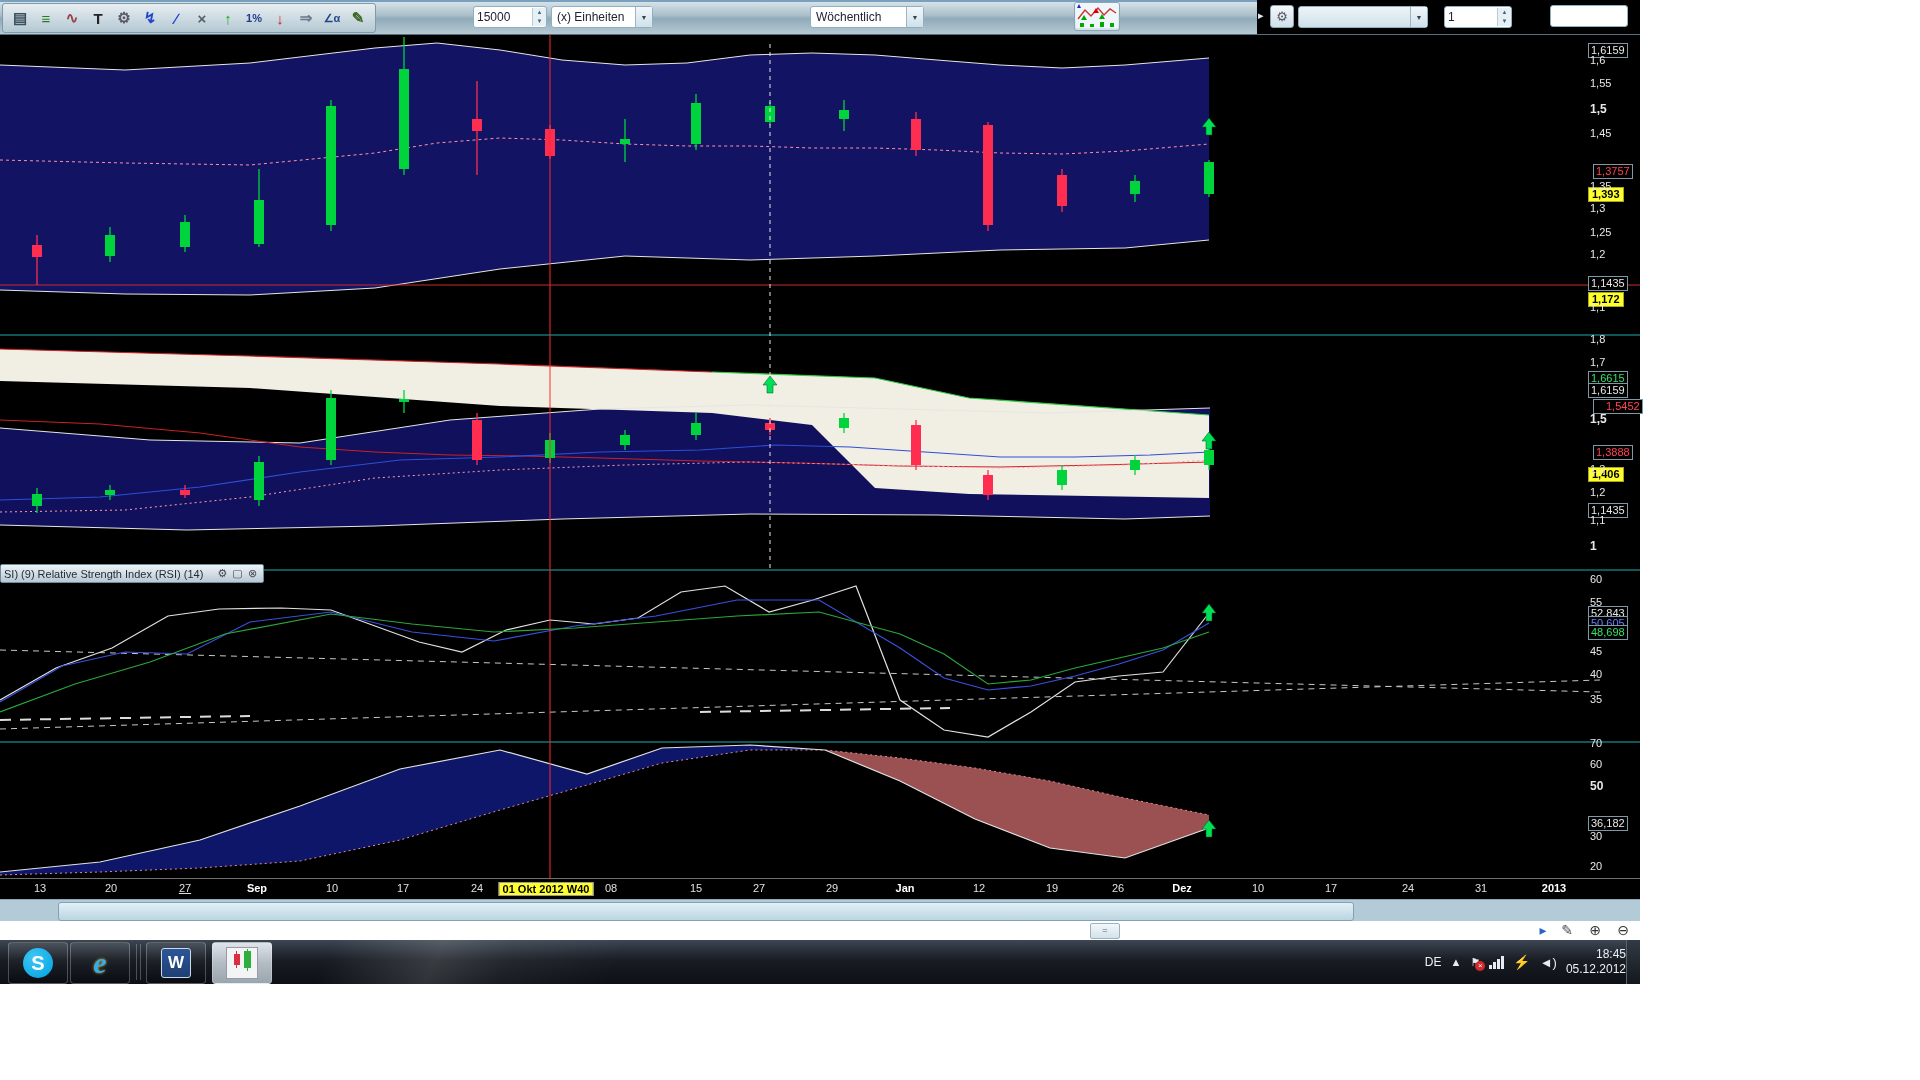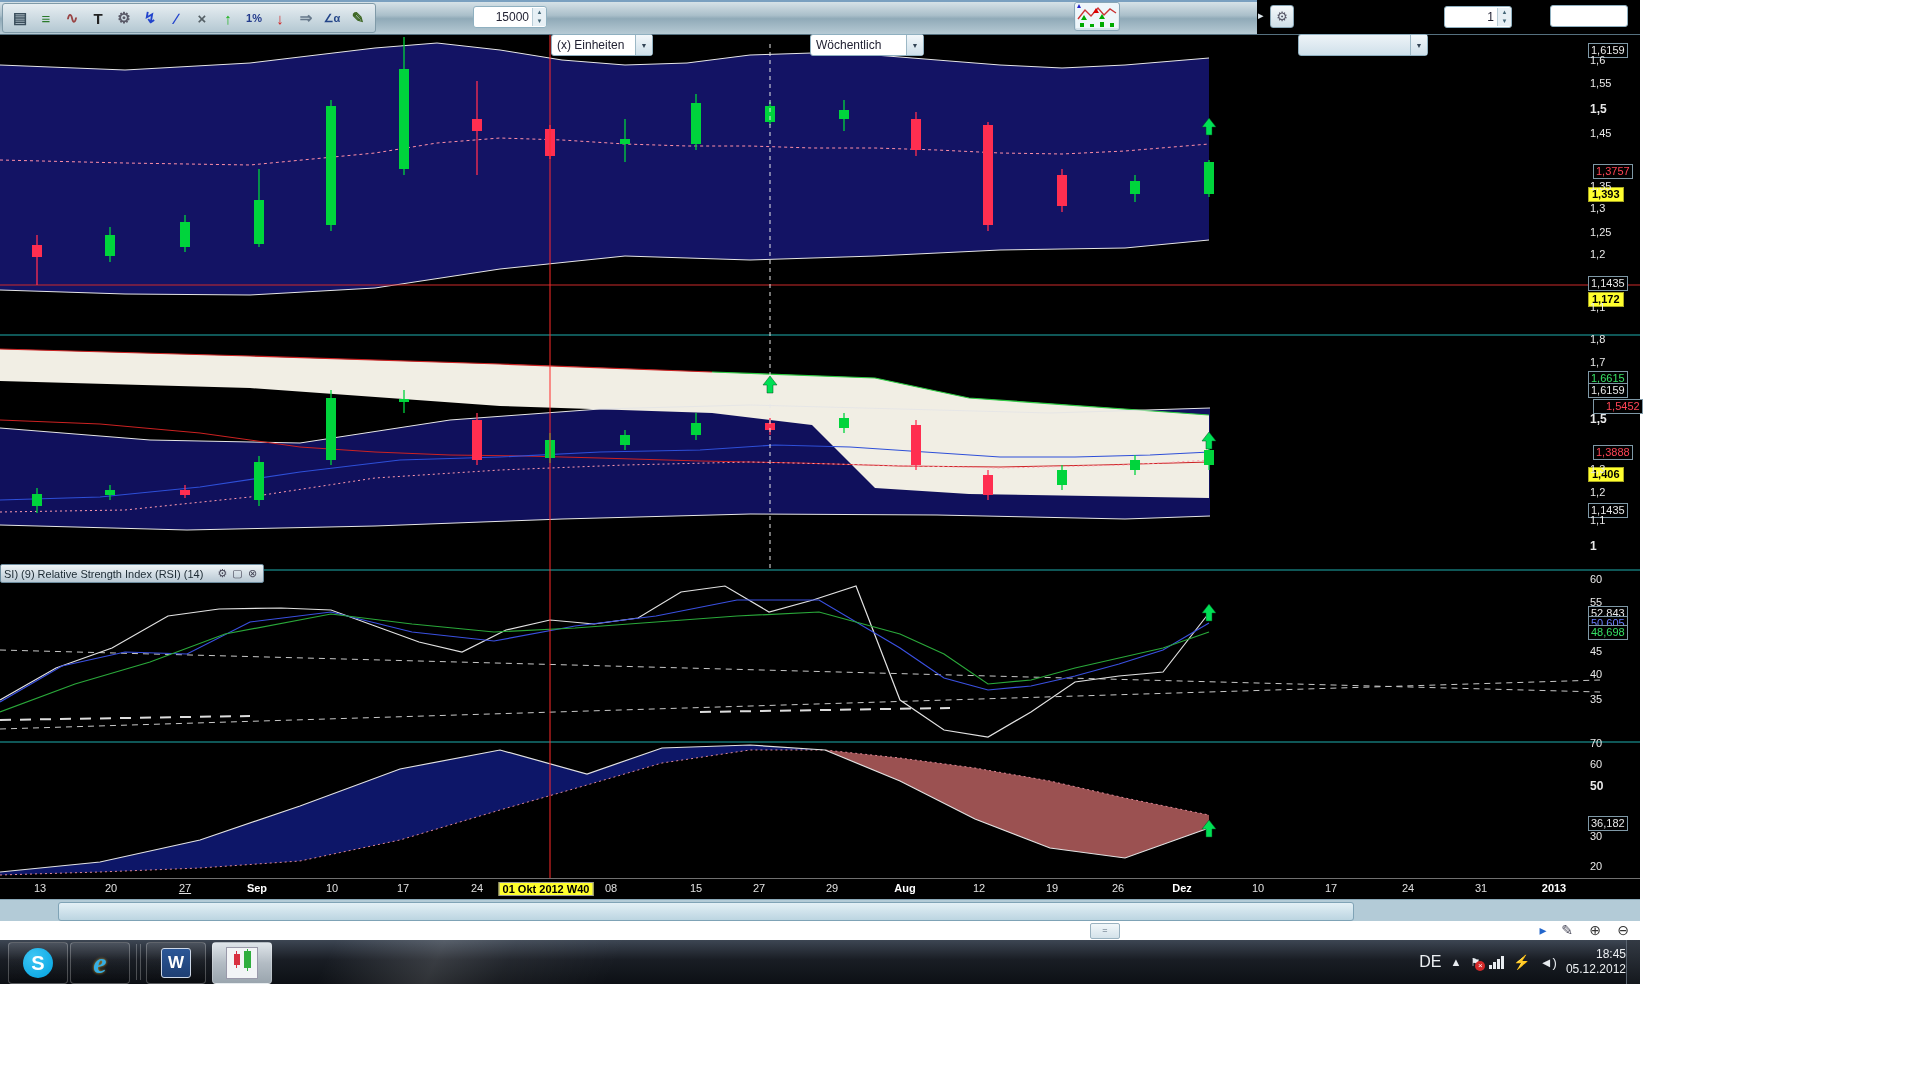--- a/index.html
+++ b/index.html
@@ -9,25 +9,25 @@
   #toolbar{position:absolute;left:0;top:0;width:1640px;height:34px;
     background:linear-gradient(#dde7ec,#aabfca 45%,#90aab8 55%,#b6cad4);border-bottom:1px solid #55707f;}
   #toolbar:before{content:"";position:absolute;left:0;top:0;width:100%;height:2px;background:#7aa0c0;}
   #toolbar-black{position:absolute;left:1257px;top:0;width:383px;height:34px;background:#000;}
   #tool-icons{position:absolute;left:2px;top:3px;height:28px;display:flex;align-items:center;
     padding:0 4px;background:linear-gradient(#e7eef2,#b4c8d2);border:1px solid #7f9aa8;border-radius:3px;}
   .ticon{width:24px;height:24px;margin:0 1px;display:flex;align-items:center;justify-content:center;
     font-size:15px;font-weight:bold;border-radius:2px;cursor:pointer;}
   .tspin{position:absolute;top:6px;height:20px;background:#fff;border:1px solid #8fb0c0;border-radius:3px;
     display:flex;align-items:center;font-size:12px;color:#223;}
-  .tspin .val{flex:1;text-align:right;padding:0 3px;}
+  .tspin .val{flex:1;padding:0 3px;}
   .spinbtns{width:13px;display:flex;flex-direction:column;border-left:1px solid #b9cdd7;}
   .spinbtns span{font-size:6px;line-height:9px;text-align:center;color:#467;background:#e7f0f5;cursor:pointer;}
   .tdd{position:absolute;top:6px;height:20px;background:#fff;border:1px solid #8fb0c0;border-radius:3px;
-    display:flex;align-items:center;font-size:12px;color:#223;margin-top:28px;}
+    display:flex;align-items:center;font-size:12px;color:#223;}
   .tdd .val{flex:1;padding:0 5px;white-space:nowrap;overflow:hidden;}
   .ddbtn{width:16px;height:100%;display:flex;align-items:center;justify-content:center;font-size:7px;color:#345;
     background:linear-gradient(#f2f7fa,#cfe0ea);border-left:1px solid #9cb8c6;cursor:pointer;}
   #charttype-btn{position:absolute;left:1074px;top:2px;width:46px;height:29px;background:linear-gradient(#f4f8fa,#d4e2ea);
     border:1px solid #88a6b6;border-radius:3px;padding:0;cursor:pointer;}
   #mini-arrow{position:absolute;left:1258px;top:9px;color:#dfe8ee;font-size:11px;}
   #wrench-btn{position:absolute;left:1270px;top:5px;width:24px;height:23px;background:linear-gradient(#f4f8fa,#cfdfe8);
     border:1px solid #88a6b6;border-radius:3px;font-size:13px;color:#556;cursor:pointer;padding:0;}
   #combo-dd{left:1298px;width:128px;background:linear-gradient(#eef4f8,#cfe0ea);}
   #one-spin{left:1444px;width:66px;}
@@ -76,21 +76,21 @@
     text-shadow:0 0 3px rgba(255,200,60,.8);line-height:30px;}
   .word{width:28px;height:28px;border-radius:3px;background:linear-gradient(#2b5797,#1e3f73);color:#fff;
     font-weight:bold;font-size:17px;text-align:center;line-height:28px;border:1px solid #cdd8e8;}
   .capp{position:relative;width:30px;height:30px;background:#f2f4f6;border:1px solid #99a;}
   .capp i{position:absolute;display:block;}
   .capp .cr{left:7px;top:6px;width:6px;height:11px;background:#d83040;}
   .capp .cg{left:17px;top:3px;width:7px;height:17px;background:#2fae3e;}
   .capp .wr{left:9px;top:3px;width:1px;height:17px;background:#d83040;}
   .capp .wg{left:20px;top:1px;width:1px;height:22px;background:#2fae3e;}
   #tray{position:absolute;right:14px;top:0;height:44px;display:flex;align-items:center;gap:9px;color:#eceff2;}
-  #tray .lang{font-size:16px;cursor:pointer;}
+  #tray .lang{font-size:12px;cursor:pointer;}
   .tico{font-size:11px;color:#e8ecf0;cursor:pointer;position:relative;}
   .tico.flag i{position:absolute;right:-5px;bottom:-2px;font-style:normal;color:#fff;background:#d42a2a;
     border-radius:50%;width:10px;height:10px;font-size:8px;line-height:10px;text-align:center;}
   .bars{display:flex;align-items:flex-end;gap:1px;cursor:pointer;}
   .bars b{display:block;width:3px;background:#e8ecf0;}
   #clock{text-align:right;font-size:12px;line-height:15px;cursor:default;}
   #showdesk{position:absolute;right:0;top:940px;width:13px;height:44px;background:linear-gradient(#333a44,#14181d);
     border-left:1px solid #5a6470;cursor:pointer;}
 </style>
 </head>
@@ -333,21 +333,21 @@
         <div class="dlabel" style="left: 185px; text-decoration: underline;">27</div>
         <div class="dlabel bold" style="left: 257px;">Sep</div>
         <div class="dlabel" style="left: 332px;">10</div>
         <div class="dlabel" style="left: 403px;">17</div>
         <div class="dlabel" style="left: 477px;">24</div>
         <div class="dlabel hl" style="left: 546px;">01 Okt 2012 W40</div>
         <div class="dlabel" style="left: 611px;">08</div>
         <div class="dlabel" style="left: 696px;">15</div>
         <div class="dlabel" style="left: 759px;">27</div>
         <div class="dlabel" style="left: 832px;">29</div>
-        <div class="dlabel bold" style="left: 905px;">Aug</div>
+        <div class="dlabel bold" style="left: 905px;">Jan</div>
         <div class="dlabel" style="left: 979px;">12</div>
         <div class="dlabel" style="left: 1052px;">19</div>
         <div class="dlabel" style="left: 1118px;">26</div>
         <div class="dlabel bold" style="left: 1182px;">Dez</div>
         <div class="dlabel" style="left: 1258px;">10</div>
         <div class="dlabel" style="left: 1331px;">17</div>
         <div class="dlabel" style="left: 1408px;">24</div>
         <div class="dlabel" style="left: 1481px;">31</div>
         <div class="dlabel bold" style="left: 1554px;">2013</div>
       </div>

